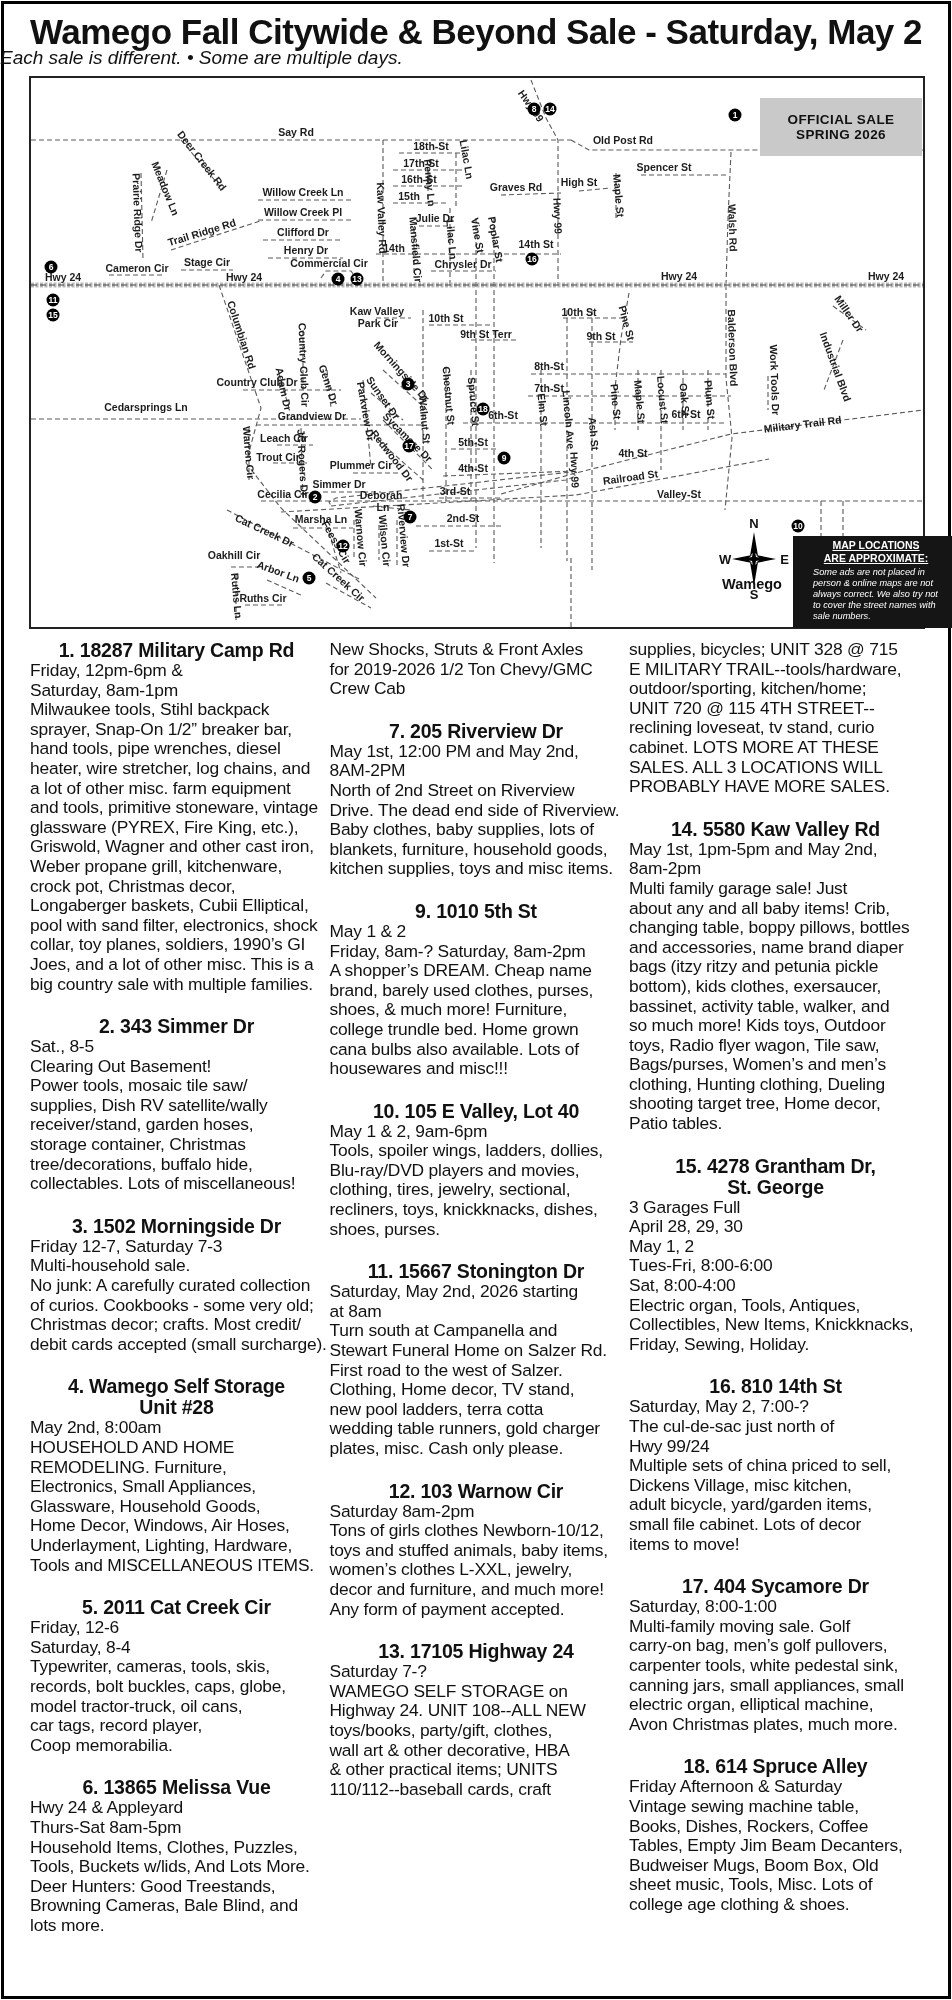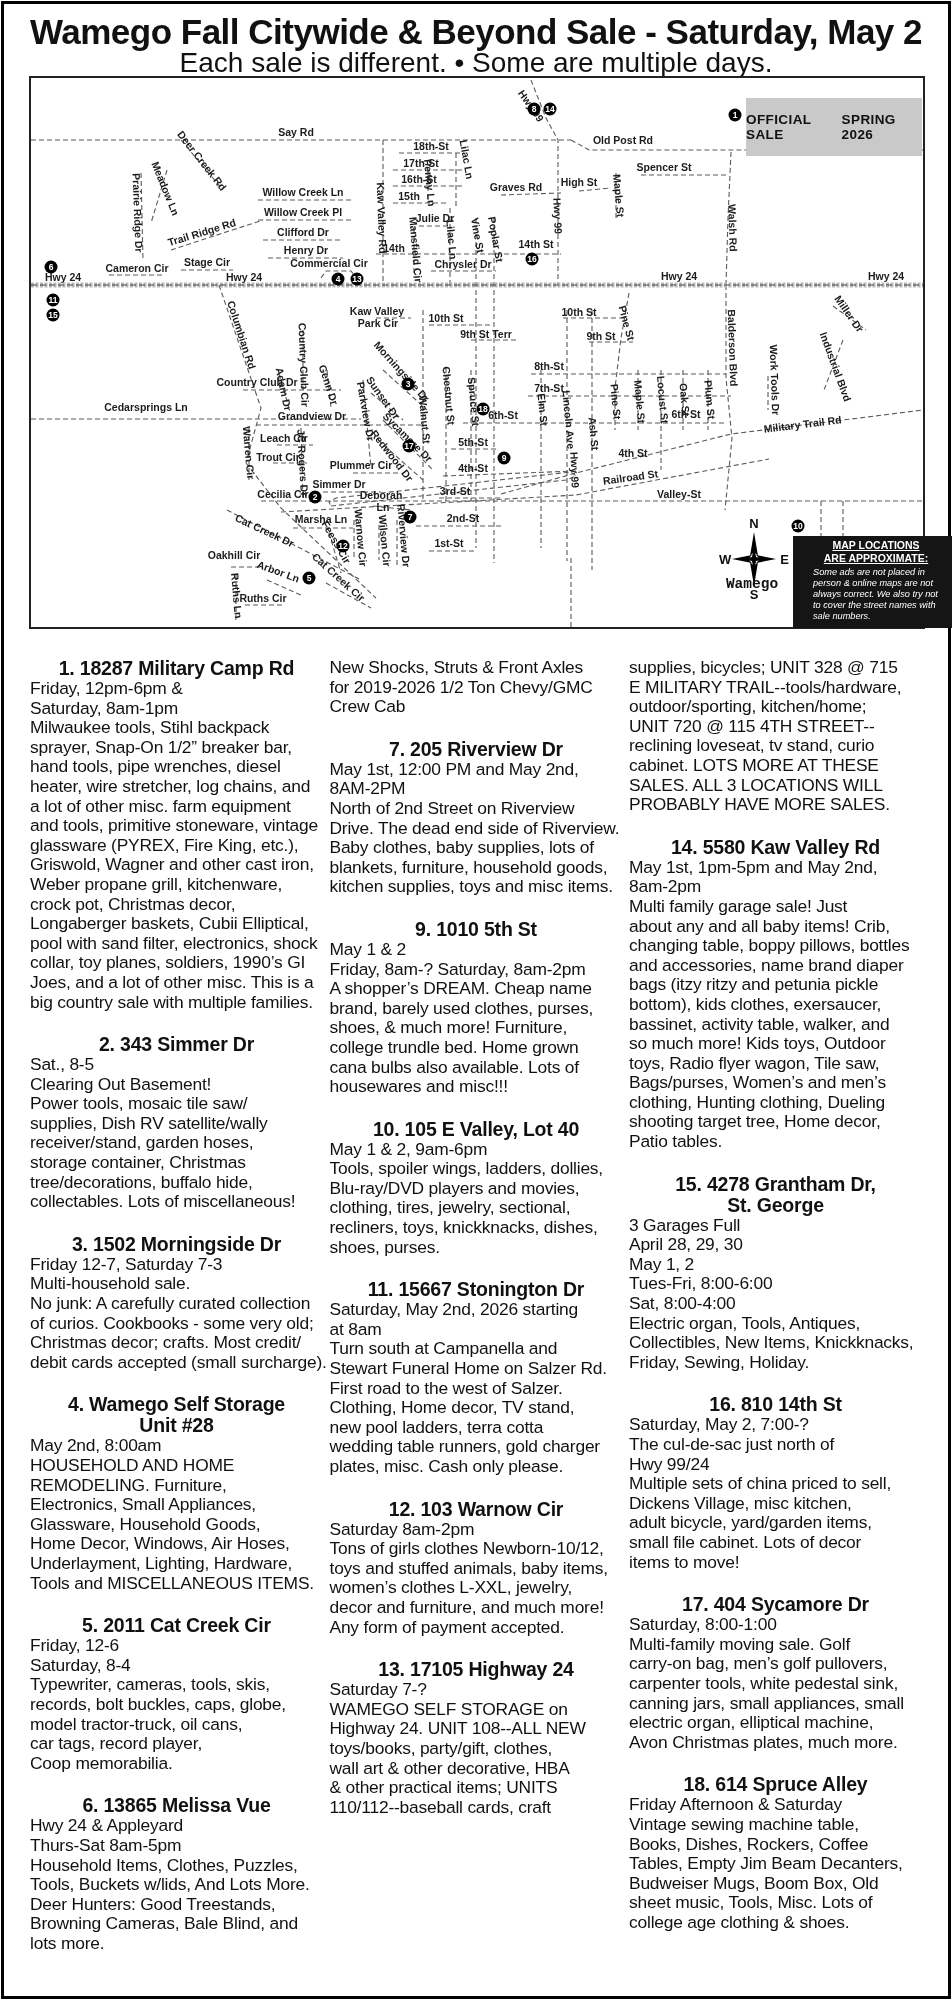--- a/index.html
+++ b/index.html
@@ -1,39 +1,39 @@
 <!DOCTYPE html>
 <html><head>
 <meta charset="utf-8">
 <style>
   html,body{margin:0;padding:0;background:#fff;}
   body{width:952px;height:2000px;position:relative;font-family:"Liberation Sans",sans-serif;color:#111;overflow:hidden;}
   .frame{position:absolute;left:1px;top:1px;right:1px;bottom:1px;border:3px solid #000;pointer-events:none;}
   .title{position:absolute;top:12px;left:0;width:100%;text-align:center;font-weight:bold;font-size:35px;letter-spacing:-0.5px;}
-  .subtitle{position:absolute;top:47px;left:0;width:100%;text-align:center;font-size:28px;}
+  .subtitle{position:absolute;top:47px;left:0;width:100%;text-align:left;font-style:italic;font-size:19px;}
   .map-box{position:absolute;left:29px;top:76px;width:892px;height:549px;border:2px solid #222;background:#fff;}
   .map-box svg{position:absolute;left:0;top:0;width:100%;height:100%;}
   .road{fill:none;stroke:#5a5a5a;stroke-width:1.1;stroke-dasharray:5 3;}
   .hwyband{fill:none;stroke:#b8b8b8;stroke-width:5;stroke-dasharray:3 1.5;}
   .hwyline{fill:none;stroke:#444;stroke-width:1;stroke-dasharray:6 3;}
   .street{font-family:"Liberation Sans",sans-serif;font-size:10.5px;font-weight:bold;fill:#1c1c1c;text-anchor:middle;}
   .marker-circle{fill:#000;}
   .marker-num{font-family:"Liberation Sans",sans-serif;font-size:8.5px;font-weight:bold;fill:#fff;text-anchor:middle;}
-  .official{position:absolute;right:1px;top:20px;width:176px;height:58px;background:#c9c9c9;display:flex;flex-direction:row;align-items:center;justify-content:center;font-weight:bold;font-size:13.5px;letter-spacing:0.4px;color:#111;}
+  .official{position:absolute;right:1px;top:20px;width:162px;height:58px;background:#c9c9c9;display:flex;flex-direction:column;align-items:center;justify-content:center;font-weight:bold;font-size:13.5px;letter-spacing:0.4px;color:#111;}
   .notebox{position:absolute;left:762px;top:458px;width:126px;height:86px;background:#151515;color:#fff;padding:3px 20px;text-align:center;}
   .notetitle{font-weight:bold;font-size:10.5px;text-decoration:underline;line-height:1.25;}
   .notebody{font-style:italic;font-size:9.2px;line-height:1.18;text-align:left;margin-top:2px;}
   .compass{position:absolute;left:688px;top:438px;width:70px;height:86px;}
   .compass .letter{position:absolute;font-weight:bold;font-size:13px;}
   .compass .n{top:0;left:50%;transform:translateX(-50%);}
   .compass .s{bottom:0;left:50%;transform:translateX(-50%);}
   .compass .w{left:0;top:50%;transform:translateY(-50%);}
   .compass .e{right:0;top:50%;transform:translateY(-50%);}
-  .city-label{position:absolute;left:684px;top:498px;width:74px;text-align:center;font-weight:bold;font-size:14.5px;font-family:Liberation Mono, monospace;}
-  .columns{position:absolute;left:30px;top:658px;width:892px;display:flex;justify-content:space-between;}
+  .city-label{position:absolute;left:684px;top:498px;width:74px;text-align:center;font-weight:bold;font-size:14.5px;}
+  .columns{position:absolute;left:30px;top:640px;width:892px;display:flex;justify-content:space-between;}
   .col{width:293px;}
   .block{margin-bottom:22px;}
   .bheading{font-weight:bold;font-size:19.5px;line-height:21px;text-align:center;letter-spacing:-0.2px;}
   .bline{font-size:17.4px;line-height:19.6px;white-space:nowrap;letter-spacing:-0.2px;}
 </style>
 </head>
 <body>
 
 <div class="frame"></div>
 

